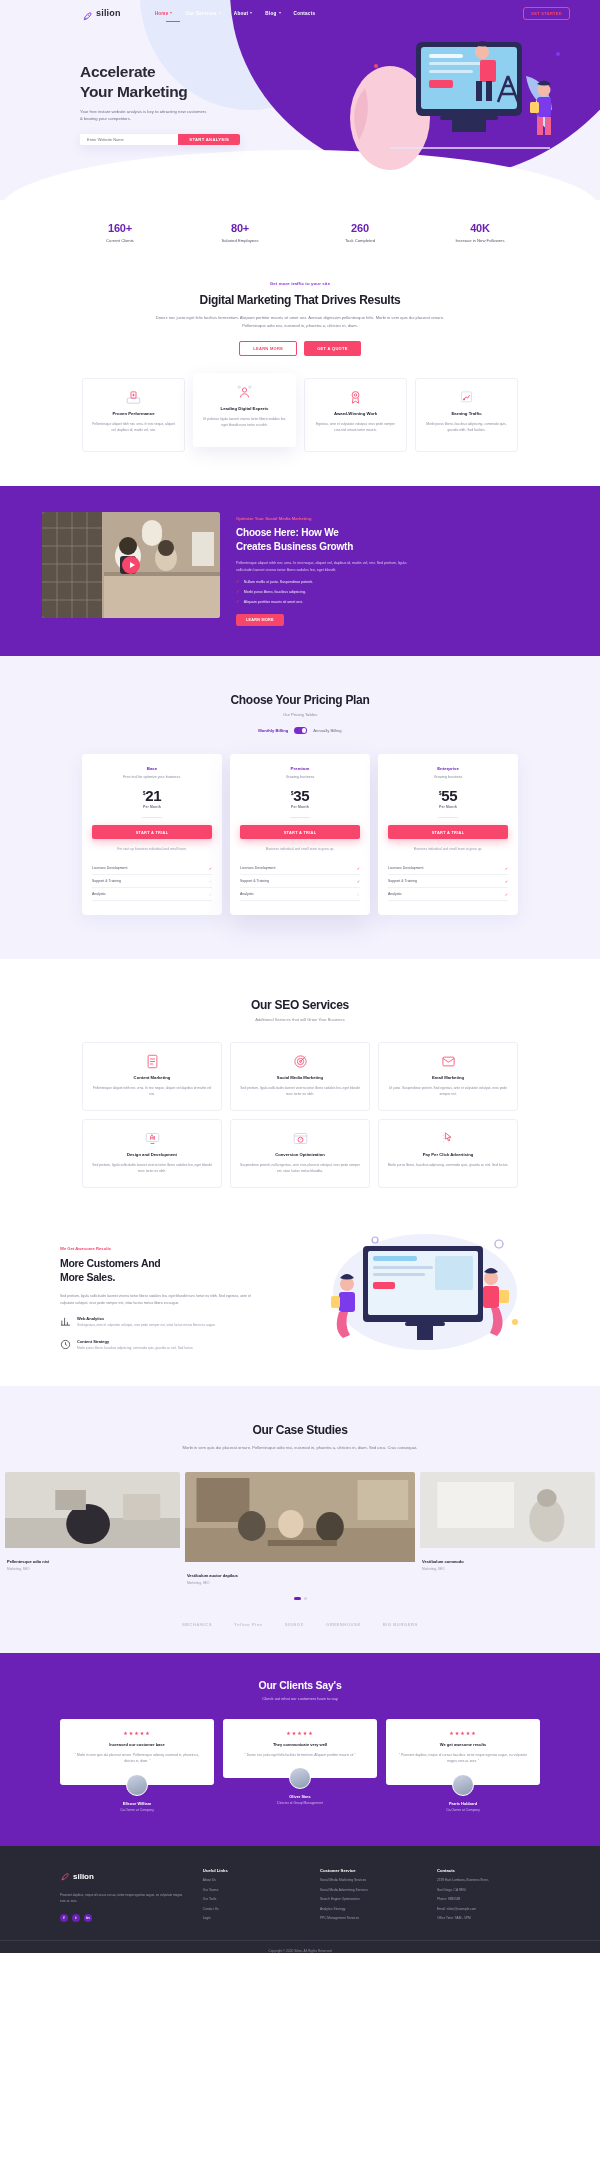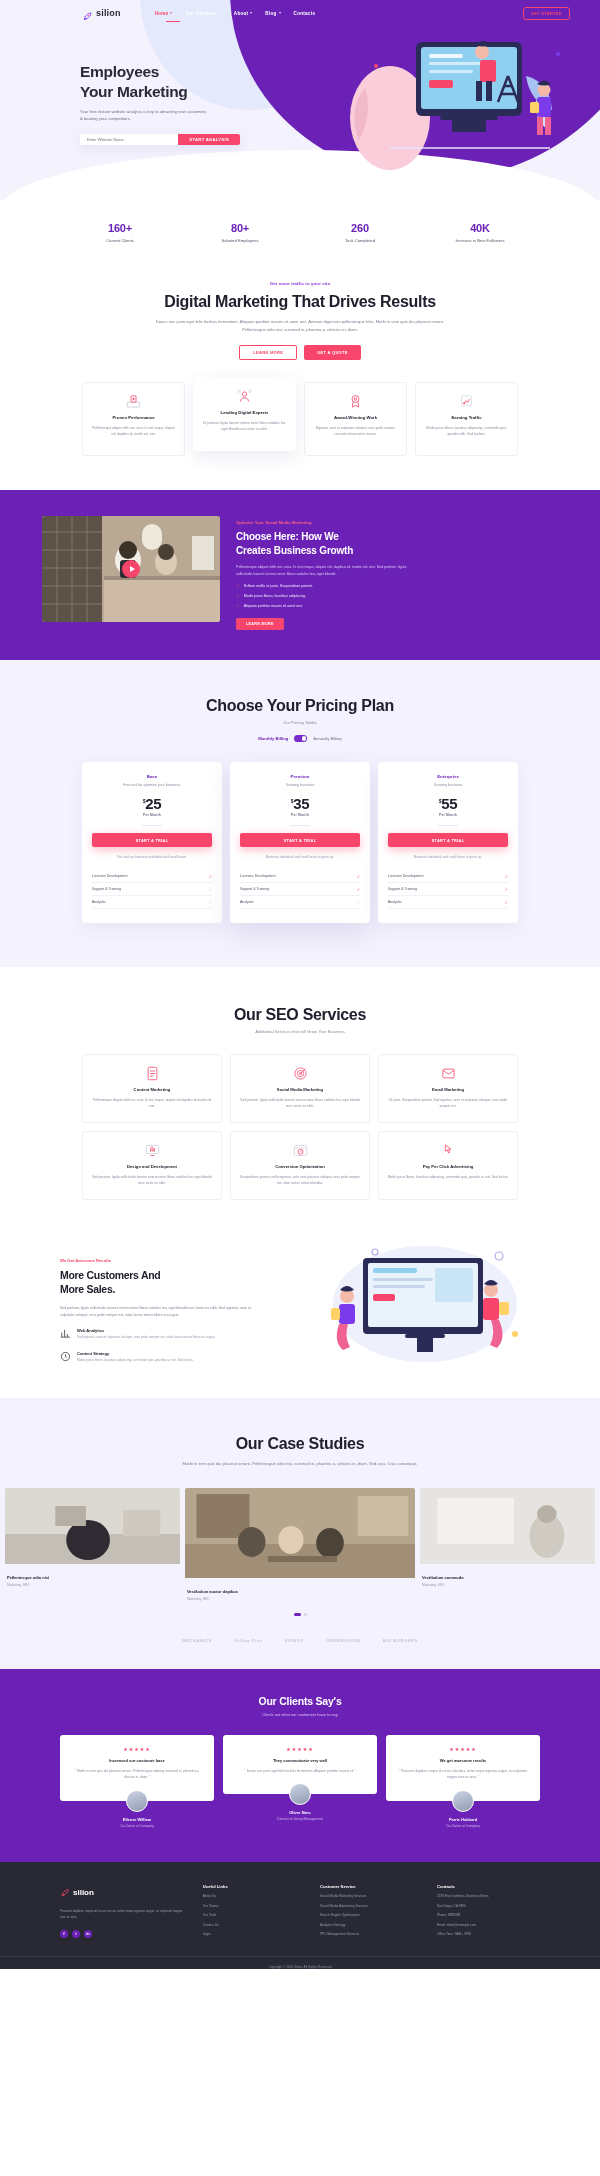--- a/index.html
+++ b/index.html
@@ -57,21 +57,21 @@
 
   
   .stats { display:flex; justify-content:center; gap:0; padding:22px 60px 0; }
   .stat { flex:1; text-align:center; }
   .stat-num { font-size:11px; font-weight:700; color:#6b21b6; letter-spacing:-.2px;}
   .stat-lbl { font-size:4.2px; color:#555569; margin-top:4px; }
 
   
   .sec-dm { position:relative; padding:38px 0 0; text-align:center; }
   .eyebrow { font-size:4.4px; font-weight:700; color:#8b36d8; letter-spacing:.1px;}
-  .h2 { font-size:16px; font-weight:700; color:#20202e; margin-top:7px; letter-spacing:-.3px;text-align:center;}
+  .h2 { font-size:12px; font-weight:700; color:#20202e; margin-top:7px; letter-spacing:-.3px;text-align:center;}
   .lead { font-size:4.1px; line-height:1.85; color:#7b7b90; margin:7px auto 0; width:290px; }
   .dm-btns { display:flex; gap:7px; justify-content:center; margin-top:12px; }
   .btn-outline { border:.7px solid #f8456b; color:#f8456b; font-size:4px; font-weight:700;
       padding:4px 13px; border-radius:2px; letter-spacing:.3px;}
   .btn-solid { background:#f8456b; color:#fff; font-size:4px; font-weight:700;
       padding:4.7px 13px; border-radius:2px; letter-spacing:.3px;}
   .feat-row { display:flex; gap:8px; justify-content:center; margin-top:22px; padding:0 82px; }
   .feat {
     flex:1; background:#fff; border:.6px solid #efeff6; border-radius:3px;
     padding:11px 8px 13px; text-align:center;
@@ -229,21 +229,21 @@
             <span>Contacts</span>
           </a>
       </nav>
 
       <div class="btn-started">GET STARTED</div>
     </div>
     <div class="nav-underline"></div>
 
     <div class="hero-body">
       <h1 class="hero-h1">
-        <span>Employees</span><br>
+        <span>Accelerate</span><br>
         <span>Your Marketing</span>
       </h1>
       <p class="hero-p">Your free instant website analysis is key to attracting new customers &amp; beating your competitors.</p>
       <div class="hero-form">
         <input placeholder="Enter Website Name" style="">
         <button>START ANALYSIS</button>
       </div>
     </div>
 
     <div class="hero-illus">
@@ -415,21 +415,21 @@
     <div class="toggle-row">
       <span class="toggle-lbl">Monthly Billing</span>
       <span class="switch"></span>
       <span class="toggle-lbl off">Annually Billing</span>
     </div>
 
     <div class="price-row">
       <div class="pcard">
         <div class="p-name">Base</div>
         <div class="p-desc">Free trial for optimize your business.</div>
-        <div class="p-amt"><sup>$</sup><span>25</span></div>
+        <div class="p-amt"><sup>$</sup><span>21</span></div>
         <div class="p-per">Per Month</div>
         <div class="p-div"></div>
         <div class="p-btn">START A TRIAL</div>
         <div class="p-note">For start up business individual and small team.</div>
         <div class="p-feat">
           <div class="p-feat-row">
               <span>Licenses Development</span>
               <span class="chk">✓</span>
             </div>
           <div class="p-feat-row">

